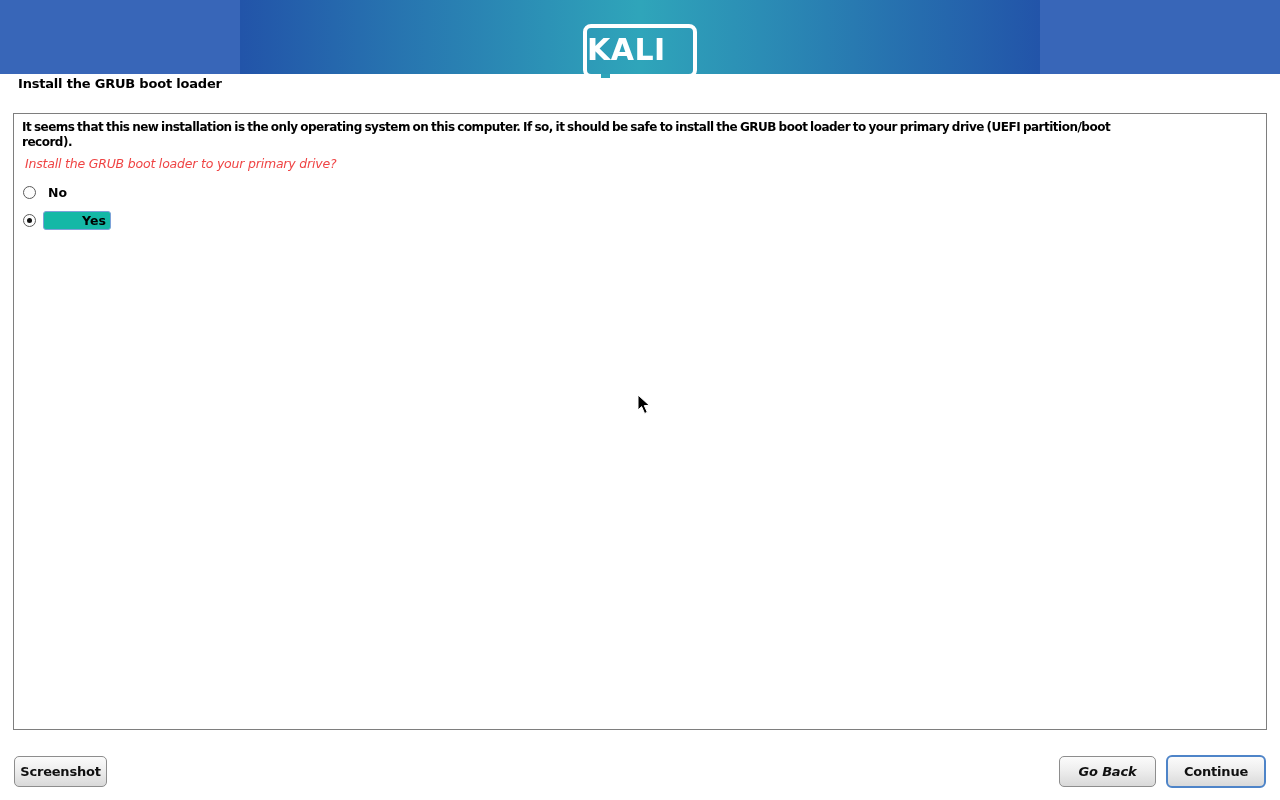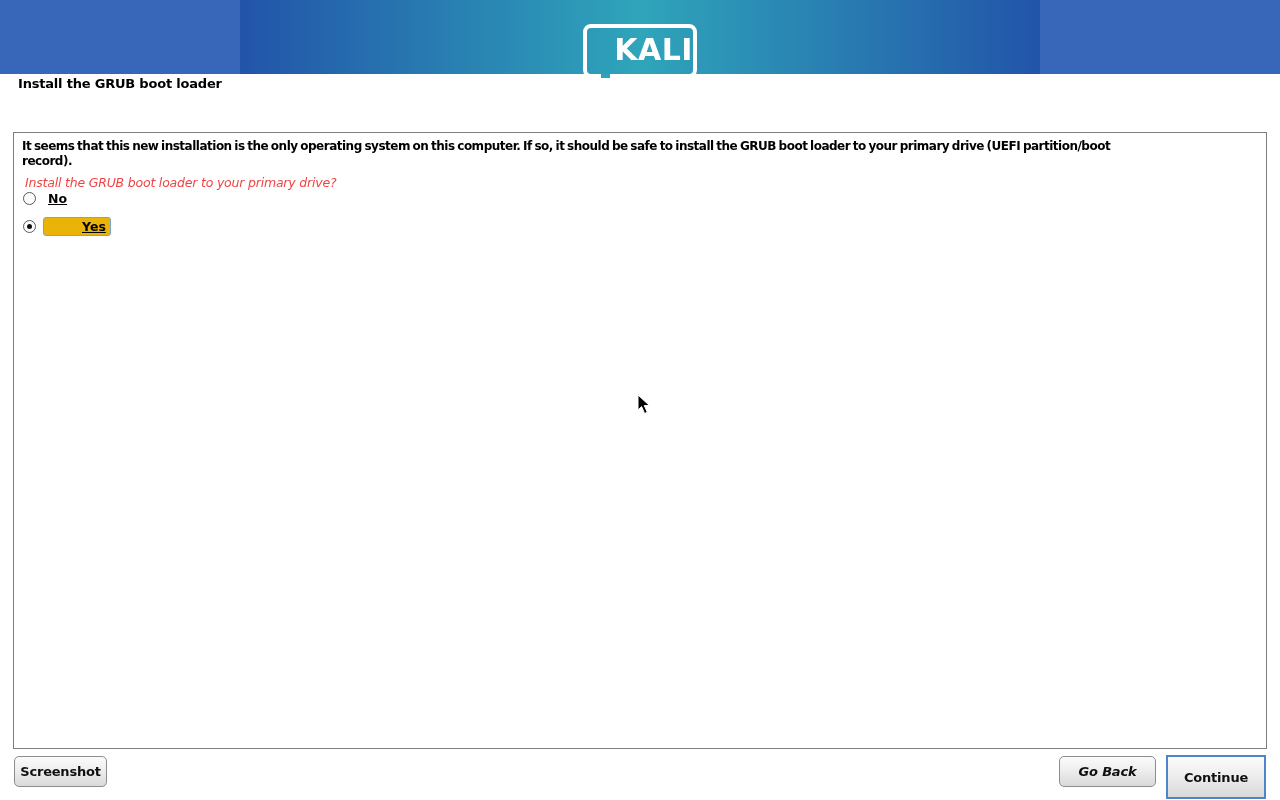--- a/index.html
+++ b/index.html
@@ -23,21 +23,21 @@
     width: 800px; height: 74px;
     background: linear-gradient(90deg, #2254a9 0%, #2fa5ba 50%, #2254a9 100%);
     display: flex; align-items: center; justify-content: center;
     position: relative;
   }
   .logo-box {
     position: relative;
     width: 114px; height: 54px;
     border: 4px solid #ffffff;
     border-radius: 8px;
-    display: flex; align-items: center; justify-content: flex-end; margin-top: 27px;
+    display: flex; align-items: center; justify-content: flex-start; margin-top: 27px;
   }
   .logo-box .logo-gap {
     position: absolute;
     left: 14px; bottom: -4px;
     width: 9px; height: 4px;
     background: #2ea4b9;
   }
   .logo-text {
     color: #ffffff;
     font-size: 30px;
@@ -52,21 +52,21 @@
     position: absolute;
     left: 18px; top: 76px;
     font-size: 13px; font-weight: bold;
     color: #000000;
     letter-spacing: -0.2px;
   }
 
   
   .content-frame {
     position: absolute;
-    left: 13px; top: 132px;
+    left: 13px; top: 113px;
     width: 1254px; height: 617px;
     border: 1px solid #7e7e7e;
     background: #ffffff;
     padding: 6px 8px;
   }
   .para {
     font-size: 12px;
     font-weight: bold;
     color: #000000;
     line-height: 15px;
@@ -76,21 +76,21 @@
   }
   .para + .para { margin-top: 15px; }
   .question-italic {
     margin-top: 6px;
     margin-left: 3px;
     font-size: 12.5px;
     font-style: italic;
     color: #ef4444;
     letter-spacing: -0.2px;
   }
-  .radio-group { margin-left: 1px; text-decoration: underline; }
+  .radio-group { margin-top: 13px; margin-left: 1px; }
   .radio-row {
     display: flex; align-items: center;
     height: 16px;
     margin-bottom: 12px;
     cursor: default;
   }
   .radio-circle {
     width: 13px; height: 13px;
     border: 1px solid #5a5a5a;
     border-radius: 50%;
@@ -109,21 +109,21 @@
   }
   .radio-label {
     font-size: 12.5px;
     font-weight: bold;
     color: #000000;
     padding: 1px 4px;
     border: 1px solid transparent;
     border-radius: 3px;
   }
   .radio-label.focused {
-    background: #eab308;
+    background: #14b8a6;
     border-color: #7da2d9;
     padding-left: 38px;
   }
 
   
   .btn {
     position: absolute;
     height: 31px;
     background: linear-gradient(#fbfbfb, #eeeeee 45%, #d9d9d9);
     border: 1px solid #8d8d8d;
@@ -133,23 +133,23 @@
     font-weight: bold;
     color: #101010;
     display: flex; align-items: center; justify-content: center;
     padding: 0 16px;
     cursor: default;
     letter-spacing: -0.2px;
   }
   .btn-screenshot { left: 14px;  top: 756px; width: 93px; }
   .btn-goback    { right: 124px; top: 756px; width: 97px; font-style: italic; }
   .btn-continue  {
-    right: 14px; top: 755px; width: 100px; height: 44px;
+    right: 14px; top: 755px; width: 100px; height: 33px;
     border: 2px solid #4e84c8;
-    border-radius: 0;
+    border-radius: 6px;
   }
 
   
   .cursor {
     position: absolute;
     left: 637px; top: 394px;
     width: 14px; height: 21px;
     pointer-events: none;
   }
 </style>

